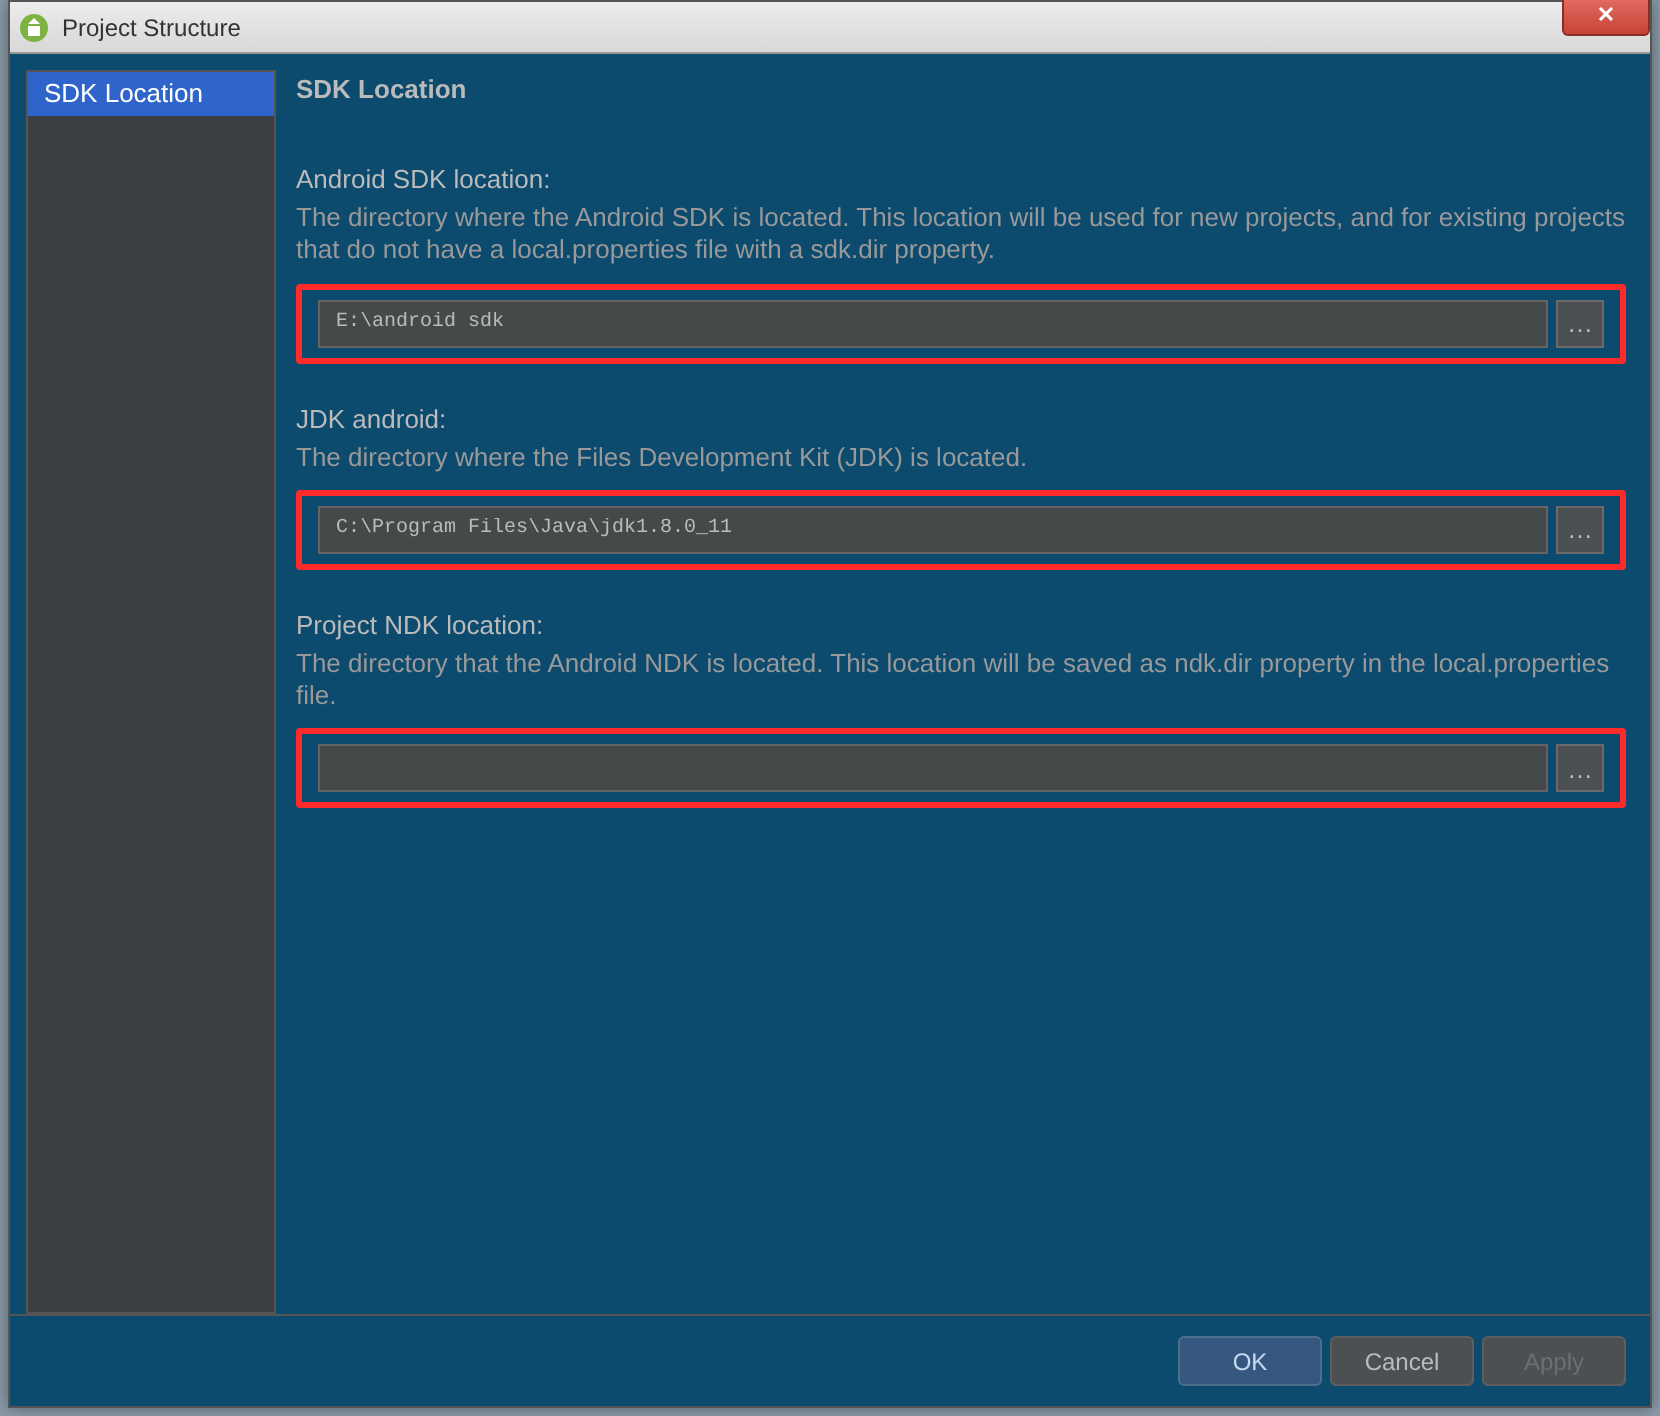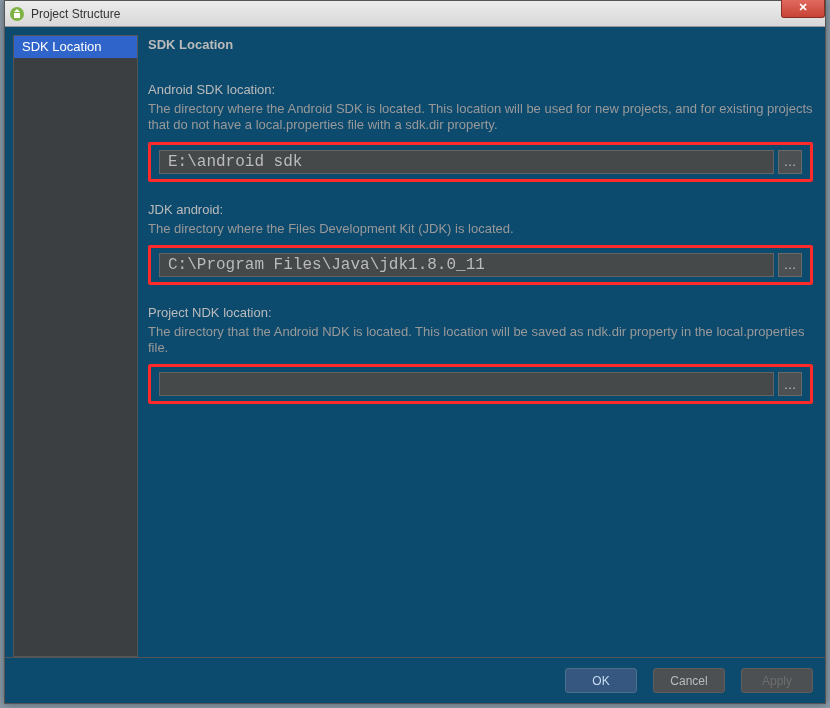--- a/index.html
+++ b/index.html
@@ -118,21 +118,21 @@
       border-radius: 2px;
     }
     .path-input {
       flex: 1;
       height: 24px;
       background: #45494a;
       border: 1px solid #646464;
       color: #bbb;
       padding: 0 8px;
       font-family: "Consolas", "Courier New", monospace;
-      font-size: 16px;
+      font-size: 10px;
     }
     .browse-btn {
       width: 24px;
       height: 24px;
       background: #4c5052;
       border: 1px solid #6a6a6a;
       color: #bbb;
       font-size: 13px;
       cursor: pointer;
       display: flex;
@@ -151,21 +151,21 @@
       width: 14px;
       height: 14px;
       color: #888;
     }
     .footer {
       height: 46px;
       border-top: 1px solid #555;
       display: flex;
       justify-content: flex-end;
       align-items: center;
-      gap: 16px;
+      gap: 4px;
       padding: 0 12px;
     }
     .footer button {
       min-width: 72px;
       height: 25px;
       background: #4c5052;
       border: 1px solid #5e5e5e;
       color: #bbb;
       font-size: 12px;
       cursor: pointer;

